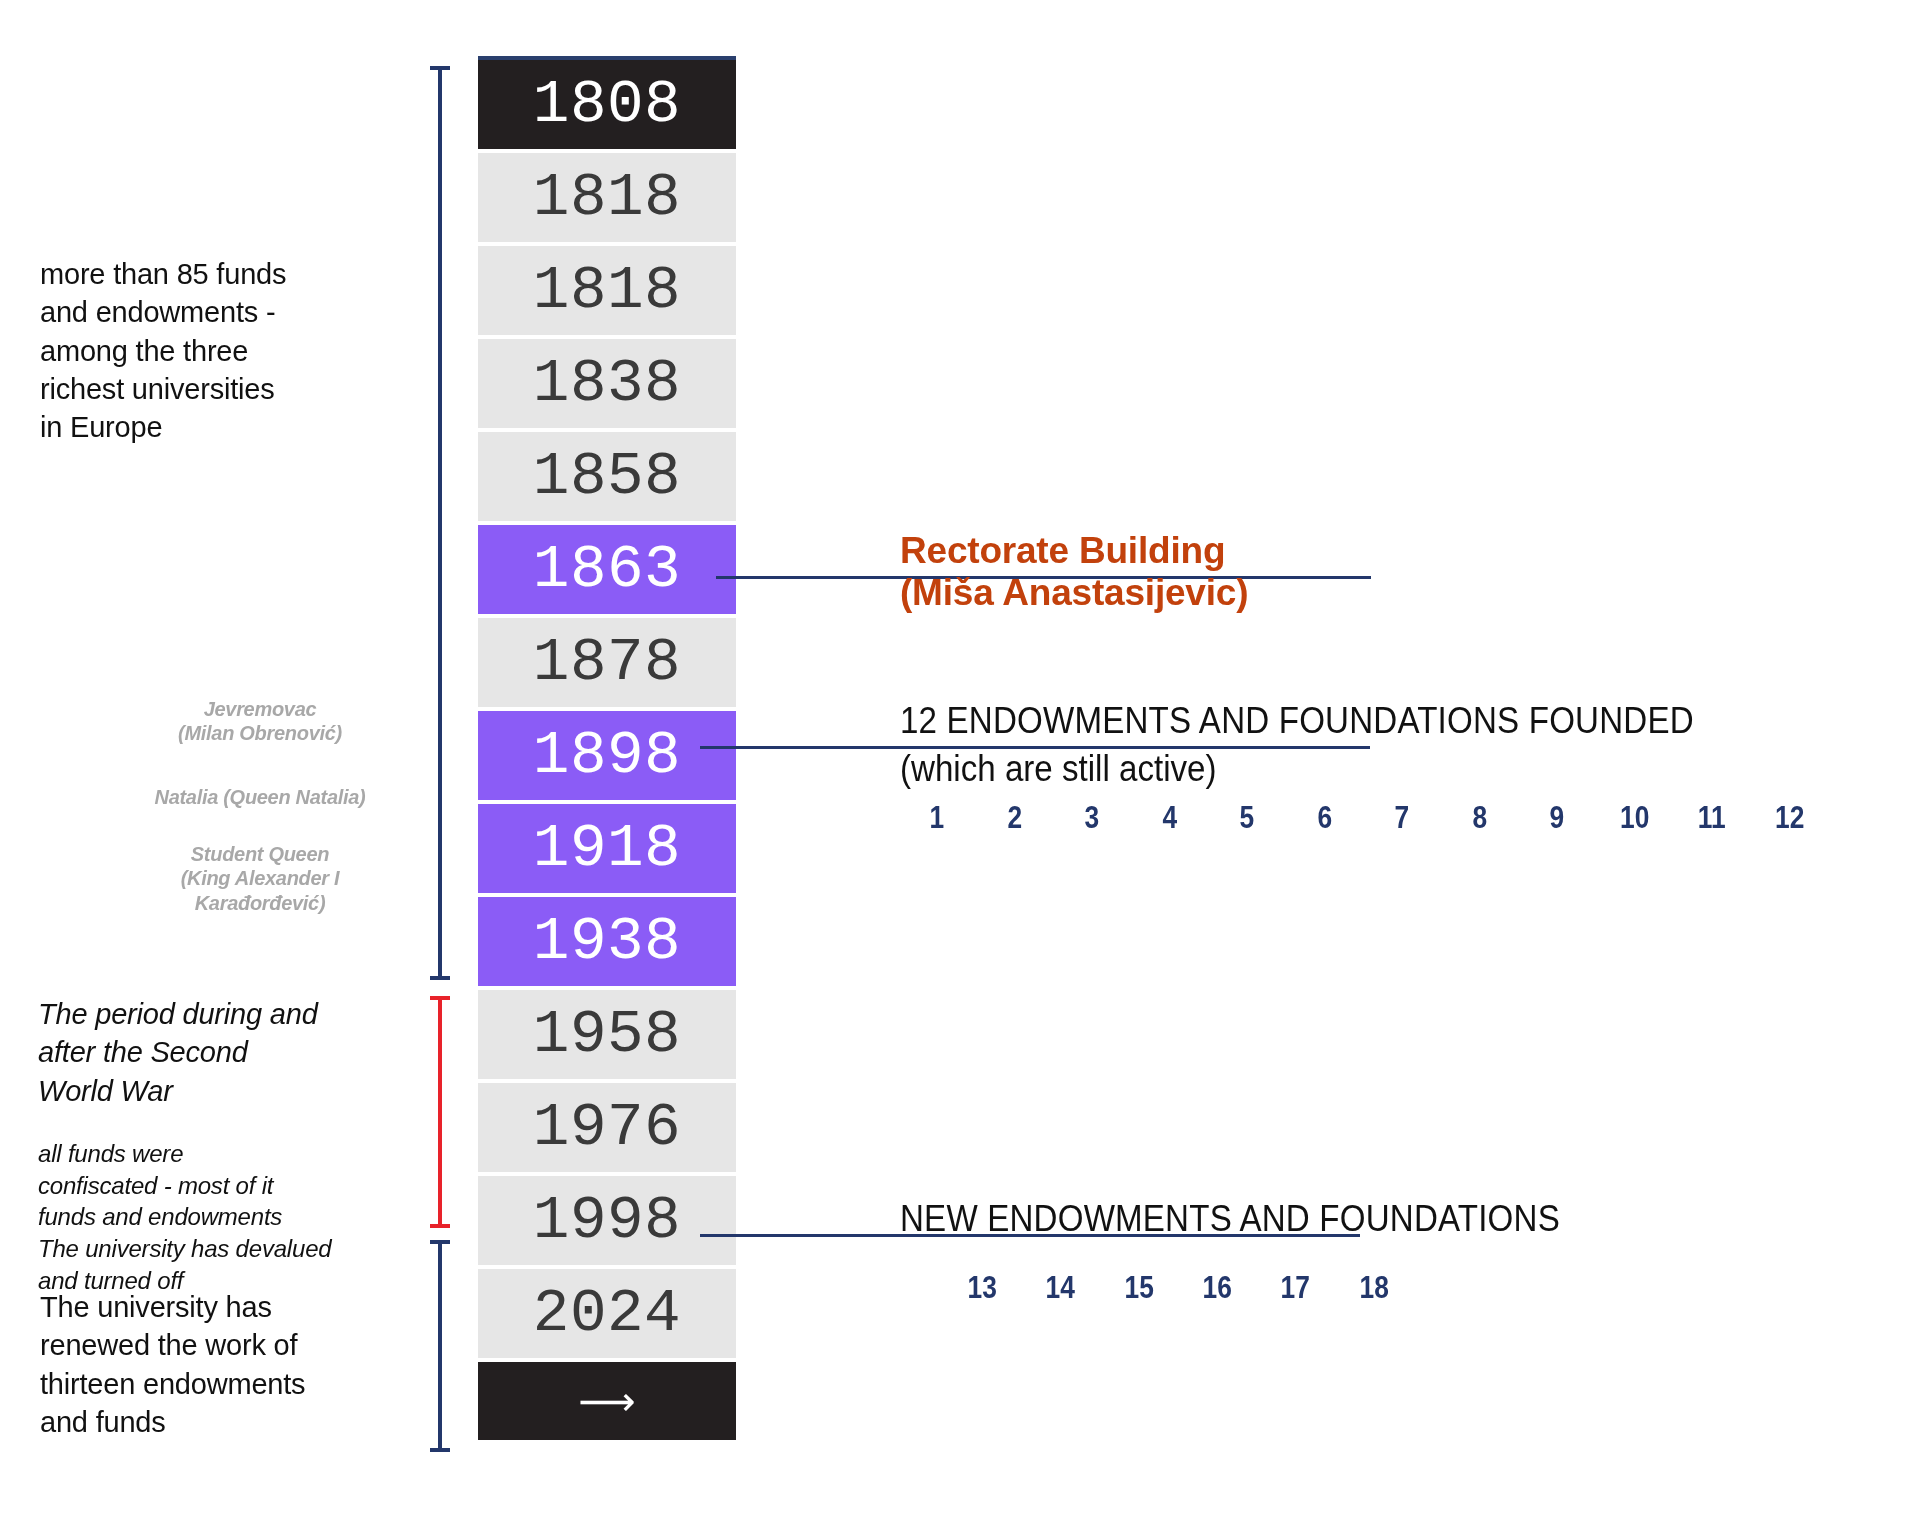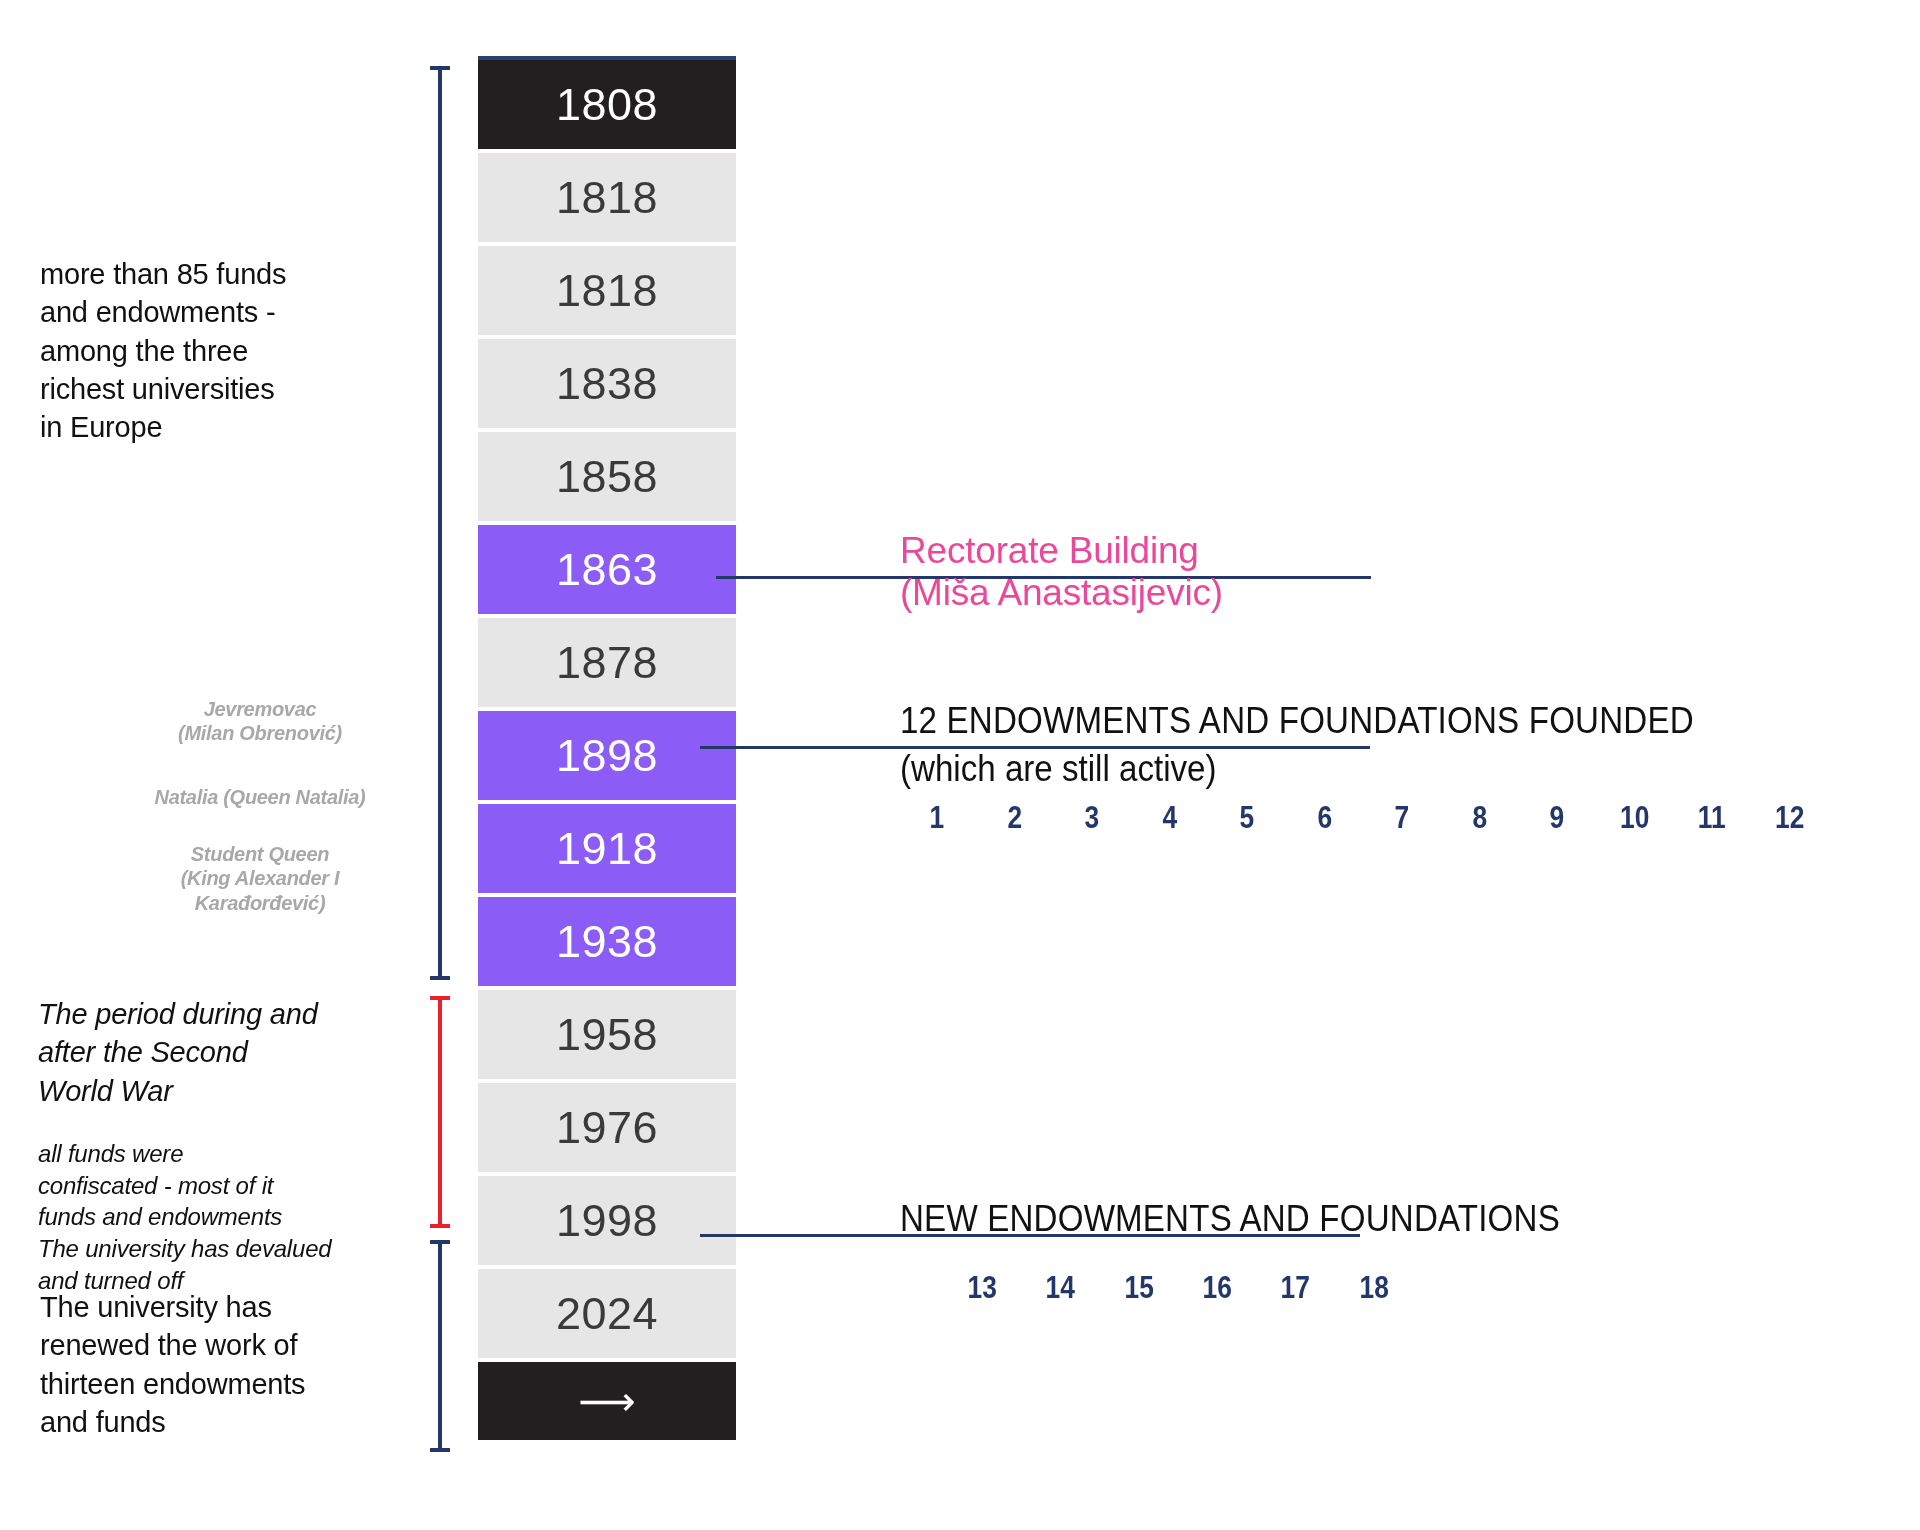--- a/index.html
+++ b/index.html
@@ -35,24 +35,24 @@
   .year-cell.light {
     background: #e6e6e6;
   }
   .year-cell.dark {
     background: #8b5cf6;
   }
   .year-cell.charcoal {
     background: #231f20;
   }
   .year-label {
-    font-size: 45px;
+    font-size: 61px;
     font-weight: 300;
     letter-spacing: 0.5px;
-    font-family: Liberation Sans, sans-serif;
+    font-family: Liberation Mono, monospace;
   }
   .year-cell.light .year-label { color: #3a3a3a; }
   .year-cell.dark .year-label,
   .year-cell.charcoal .year-label { color: #ffffff; }
 
   
   #top-accent {
     position: absolute;
     left: 478px;
     top: 56px;
@@ -132,23 +132,23 @@
   
   .connector {
     position: absolute;
     height: 3px;
     background: #23376b;
   }
 
   
   .ann-gray {
     position: absolute;
-    color: #ec4899;
+    color: #c2410c;
     font-size: 37px;
-    font-weight: 400;
+    font-weight: 700;
     line-height: 1.13;
     letter-spacing: -0.2px;
   }
   .ann-head {
     position: absolute;
     color: #111111;
     font-size: 36px;
     font-weight: 400;
     line-height: 1.18;
     letter-spacing: 0.2px;

